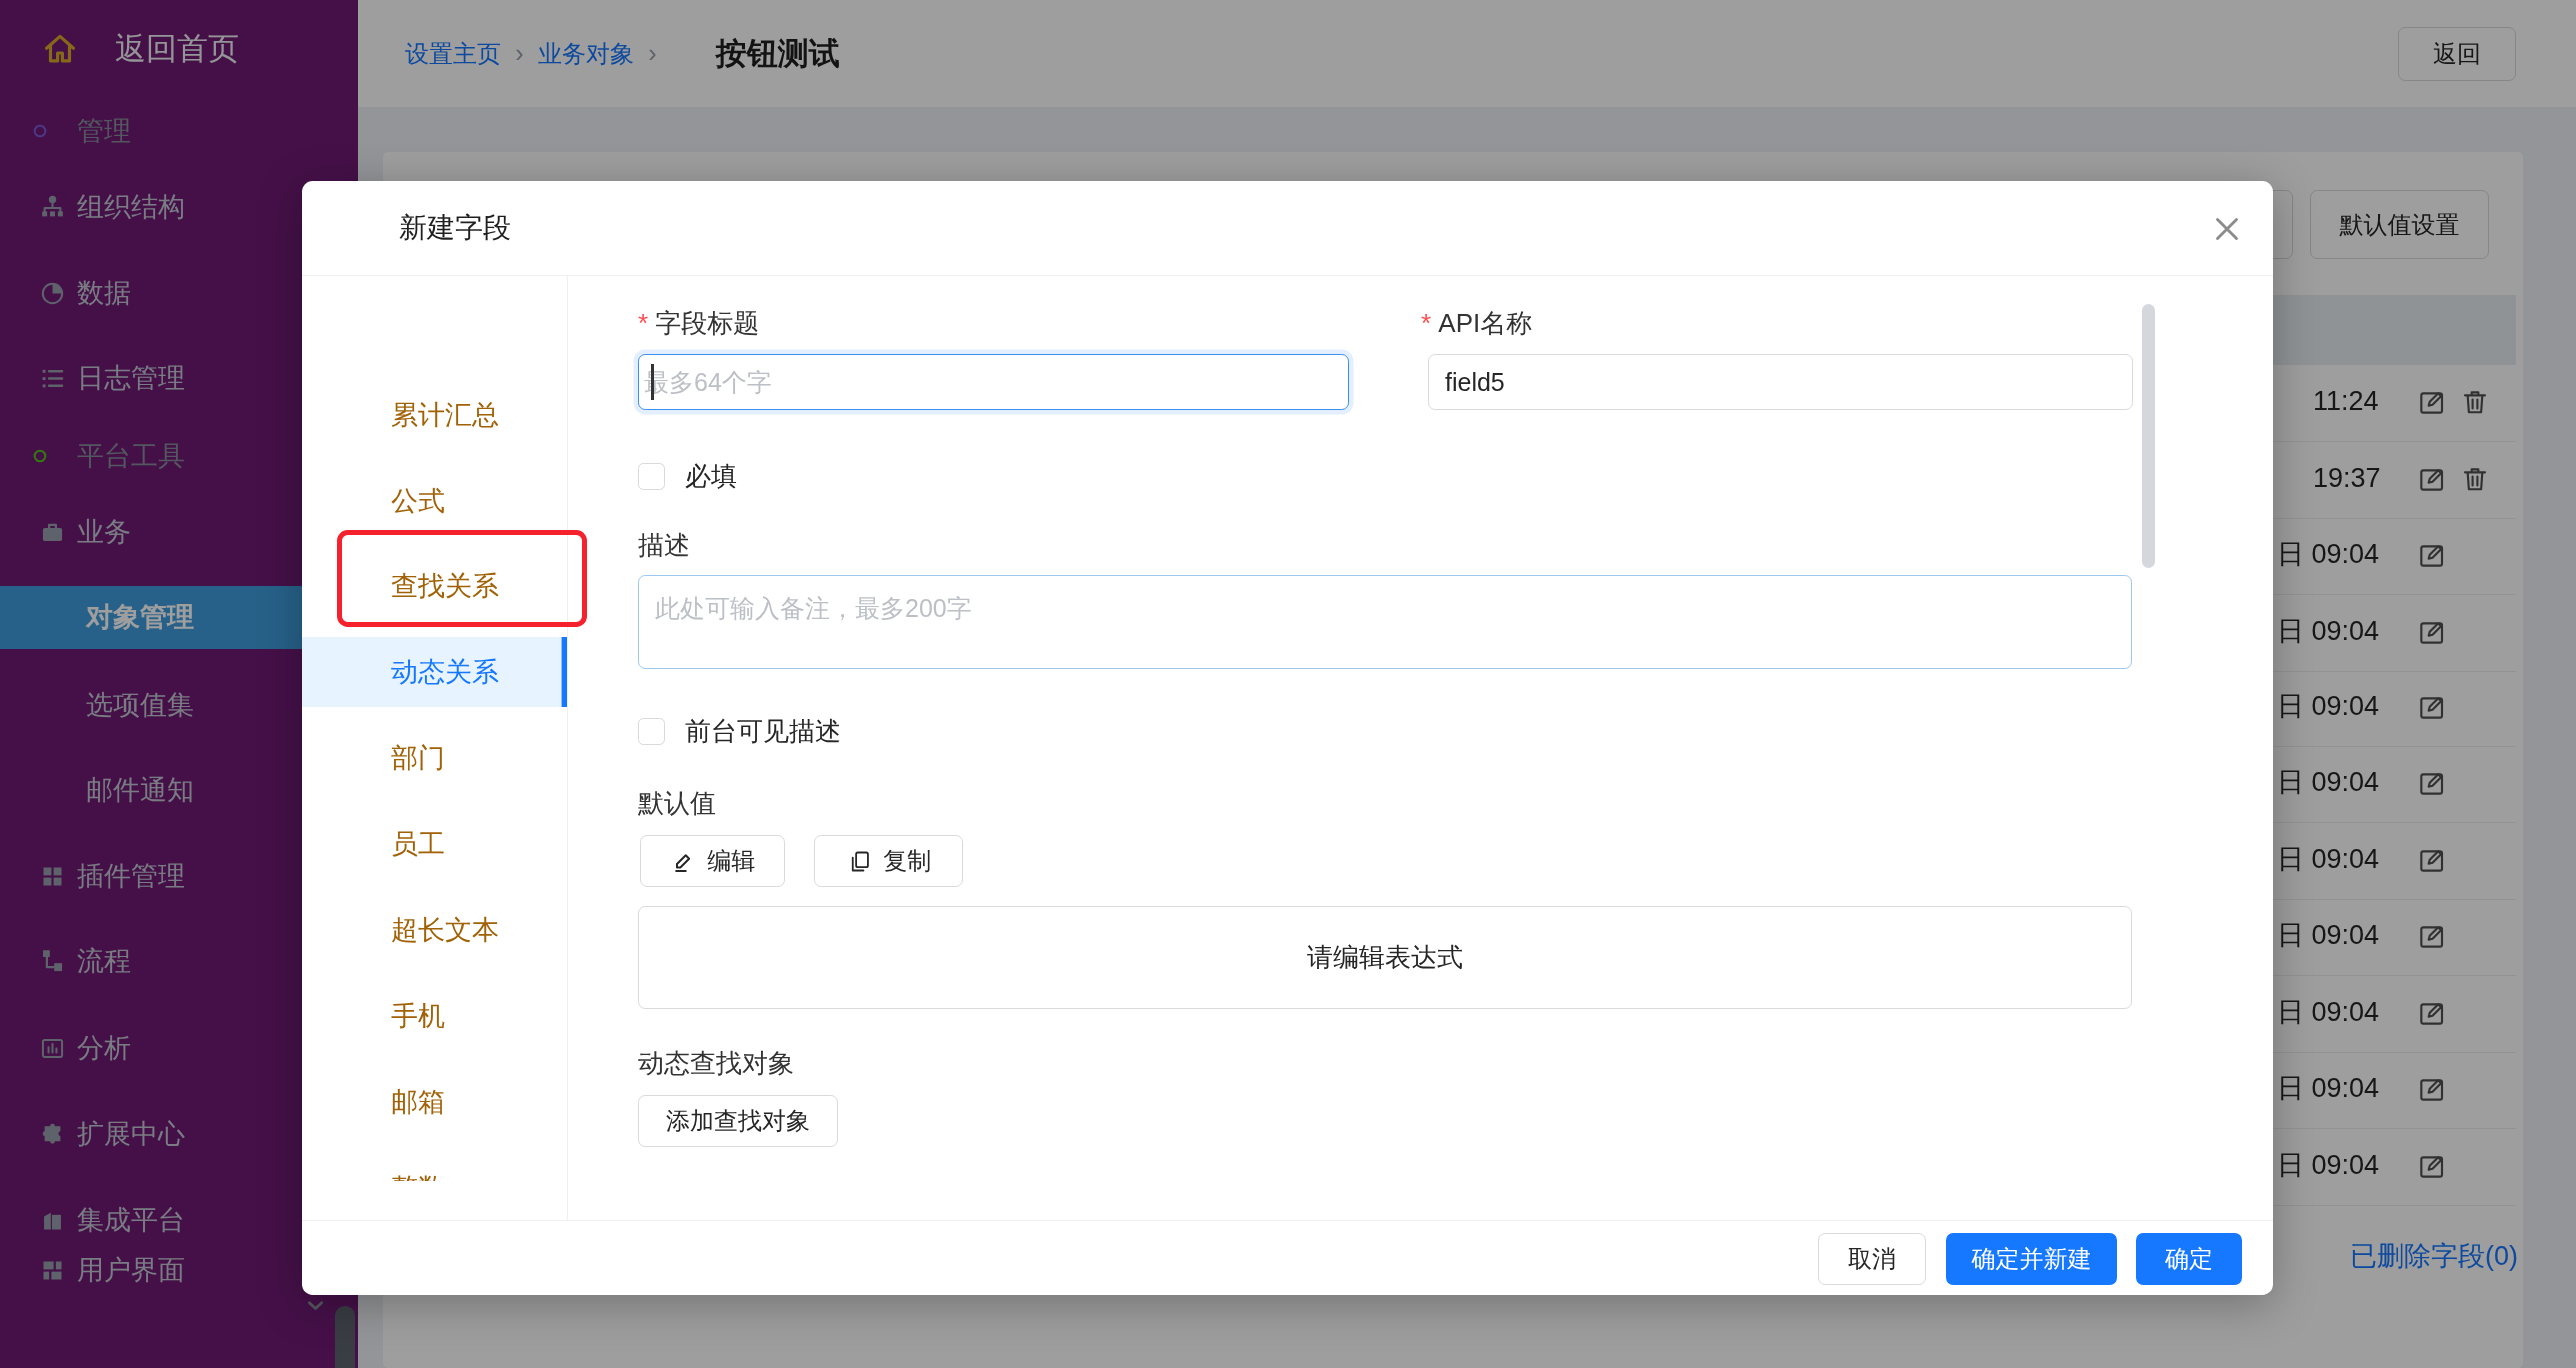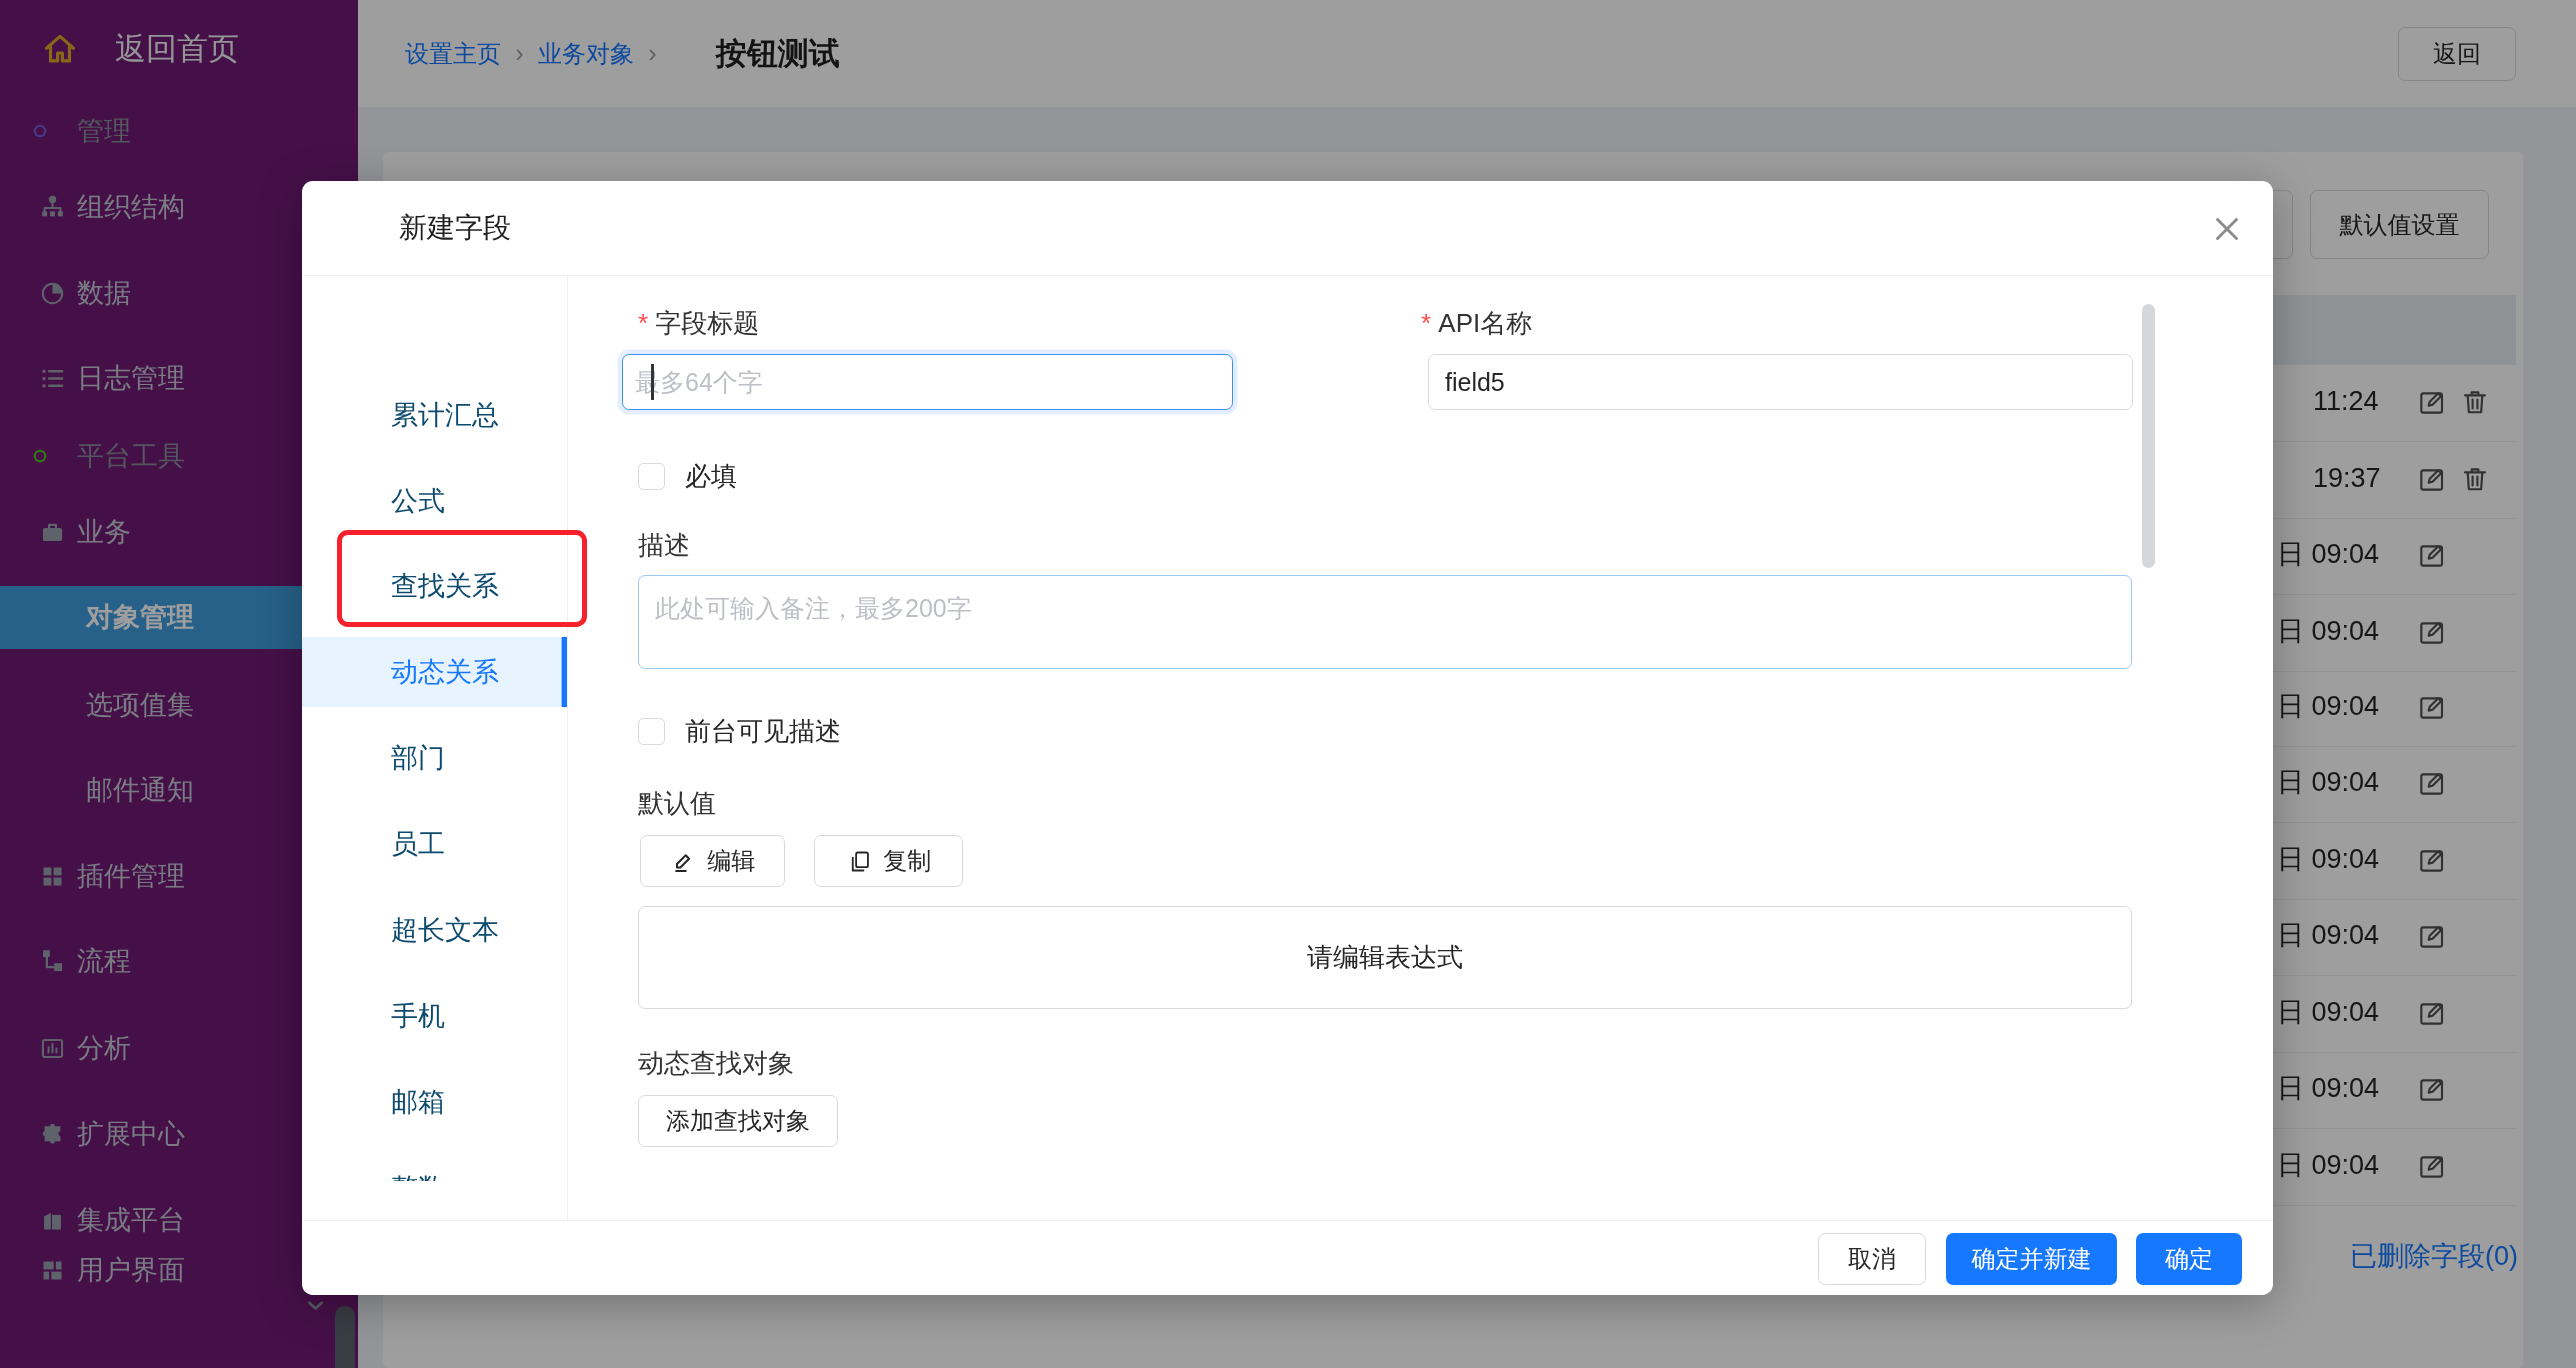--- a/index.html
+++ b/index.html
@@ -43,21 +43,21 @@
   .side-scroll{position:absolute;left:335px;top:1306px;width:19.7px;height:72px;background:#5c636f;border-radius:9.8px;cursor:pointer;}
   
   .overlay{position:absolute;left:0;top:0;width:2576px;height:1368px;background:rgba(0,0,0,0.38);z-index:50;}
   .modal{position:absolute;left:302px;top:181px;width:1971px;height:1114px;background:#fff;border-radius:10.7px;
          box-shadow:0 9px 45px rgba(0,0,0,.28);z-index:60;}
   .modal-title{position:absolute;left:97px;top:0;height:94px;line-height:94px;font-size:28px;color:#1f1f1f;font-weight:500;}
   .modal-hline{position:absolute;left:0;top:94px;width:1971px;height:0;border-top:1.8px solid #f0f0f0;}
   .modal-close{position:absolute;left:1906px;top:29px;width:38px;height:38px;color:#8c8c8c;cursor:pointer;}
   .modal-close svg{width:38px;height:38px;}
   .type-list{position:absolute;left:0;top:94px;width:265px;height:906px;overflow:hidden;}
-  .type-item{position:absolute;left:0;width:265px;height:86px;line-height:86px;font-size:27px;color:#0c4a6e;
+  .type-item{position:absolute;left:0;width:265px;height:86px;line-height:86px;font-size:27px;color:#a16207;
              padding-left:89px;box-sizing:border-box;cursor:pointer;}
   .type-item.active{background:#e7f4ff;color:#1677ff;font-weight:500;box-shadow:inset -5.4px 0 0 #1677ff;height:70px;line-height:70px;}
   .type-divider{position:absolute;left:265px;top:94px;width:0;height:945px;border-left:1.8px solid #efefef;}
   .annotation-box{position:absolute;left:35px;top:349px;width:250px;height:97px;border:5.4px solid #f5222d;
                   border-radius:10.7px;box-sizing:border-box;z-index:5;pointer-events:none;}
   .flabel{position:absolute;height:39px;line-height:39px;font-size:26px;color:#333;}
   .req{color:#ff4d4f;margin-right:7.2px;font-size:26px;}
   .tinput{position:absolute;box-sizing:border-box;height:56px;border:1.8px solid #d9d9d9;border-radius:7.2px;
           font-size:25px;color:#262626;padding:0 16px;font-family:inherit;outline:none;background:#fff;}
   .tinput::placeholder{color:#bcc0c6;}
@@ -378,21 +378,21 @@
       </div>
     <div class="type-divider"></div>
     <div class="annotation-box"></div>
 
     <div class="flabel" style="left:336px;top:123px;">
       <span class="req">*</span><span>字段标题</span>
     </div>
     <div class="flabel" style="left:1119px;top:123px;">
       <span class="req">*</span><span>API名称</span>
     </div>
-    <input class="tinput focused" style="left: 320px; top: 173px; width: 611px; padding-left: 12px;" placeholder="最多64个字">
+    <input class="tinput focused" style="left: 336px; top: 173px; width: 711px; padding-left: 5px;" placeholder="最多64个字">
     <div class="caret" style="left:349px;top:183px;"></div>
     <input class="tinput" style="left: 1126px; top: 173px; width: 705px;" value="field5">
 
     <span class="cb" style="left:336px;top:282px;"></span>
     <span class="cb-label" style="left:383px;top:276px;">必填</span>
 
     <div class="flabel" style="left:336px;top:345px;">描述</div>
     <textarea class="ta" style="left: 336px; top: 394px; width: 1494px; height: 94px;" placeholder="此处可输入备注，最多200字"></textarea>
 
     <span class="cb" style="left:336px;top:537px;"></span>

